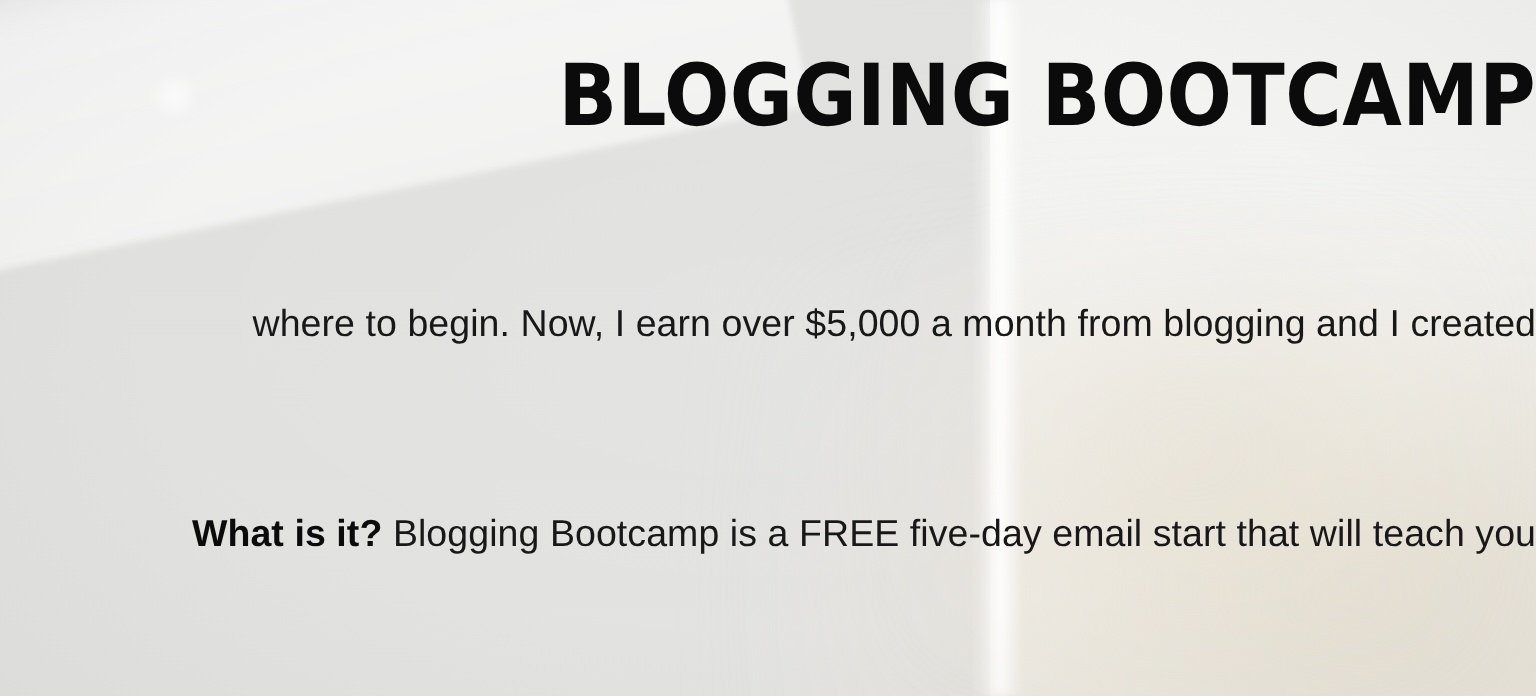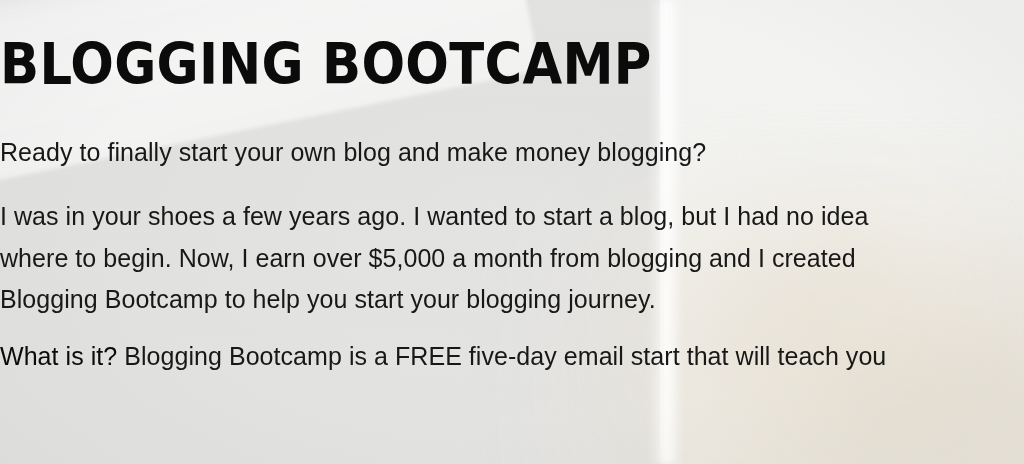--- a/index.html
+++ b/index.html
@@ -178,21 +178,21 @@
         rgba(255,255,255,0.10) 0%,
         rgba(255,255,255,0) 58%,
         rgba(160,160,158,0.10) 100%);
   }
 
   
 
   .content {
     position: absolute;
     inset: 0;
-    text-align: left;
+    text-align: right;
   }
 
   .headline {
     position: absolute;
     left: 0;
     right: 0;
     top: 36px;
     margin: 0;
     font-size: 57px;
     line-height: 1;
@@ -246,21 +246,21 @@
     color: #181818;
     letter-spacing: 0.05px;
   }
 
   .closing-block .line {
     display: block;
     white-space: nowrap;
   }
 
   .lead-bold {
-    font-weight: 400;
+    font-weight: 700;
     color: #0b0b0b;
     margin-top: 26px;
   }
 </style>
 </head>
 <body>
 
 <div class="banner">
 
   <div class="bg-base"></div>
@@ -272,26 +272,23 @@
   <div class="bg-corner-object"></div>
   <div class="bg-corner-shadow"></div>
   <div class="bg-corner-edge"></div>
   <div class="bg-bokeh"></div>
   <div class="bg-vignette"></div>
 
   <div class="content">
 
     <h1 class="headline">BLOGGING BOOTCAMP</h1>
 
-    <p class="subhead">Ready to finally start your own blog and make money blogging?</p>
 
     <p class="body-block">
-      <span class="line">I was in your shoes a few years ago. I wanted to start a blog, but I had no idea</span>
       <span class="line">where to begin. Now, I earn over $5,000 a month from blogging and I created</span>
-      <span class="line">Blogging Bootcamp to help you start your blogging journey.</span>
     </p>
 
     <p class="closing-block">
       <span class="line"><span class="lead-bold">What is it?</span><span> Blogging Bootcamp is a FREE five-day email start that will teach you</span></span>
     </p>
 
   </div>
 </div>
 
 </body></html>

